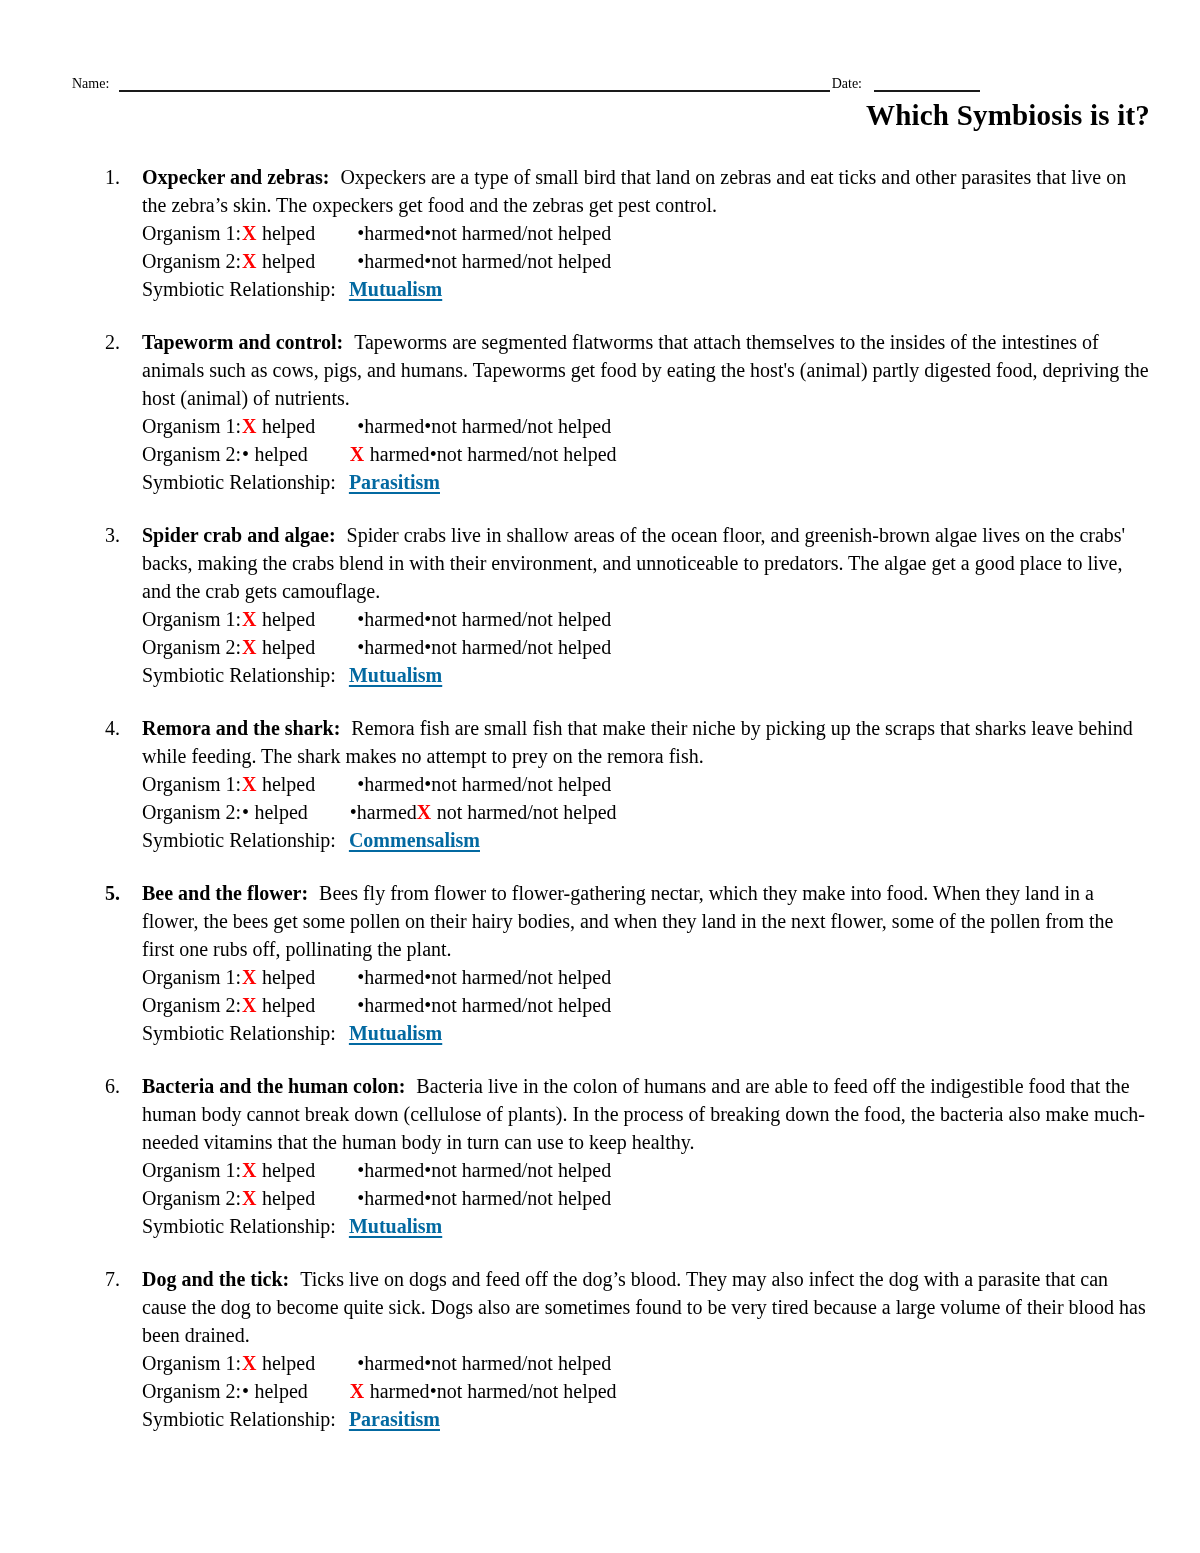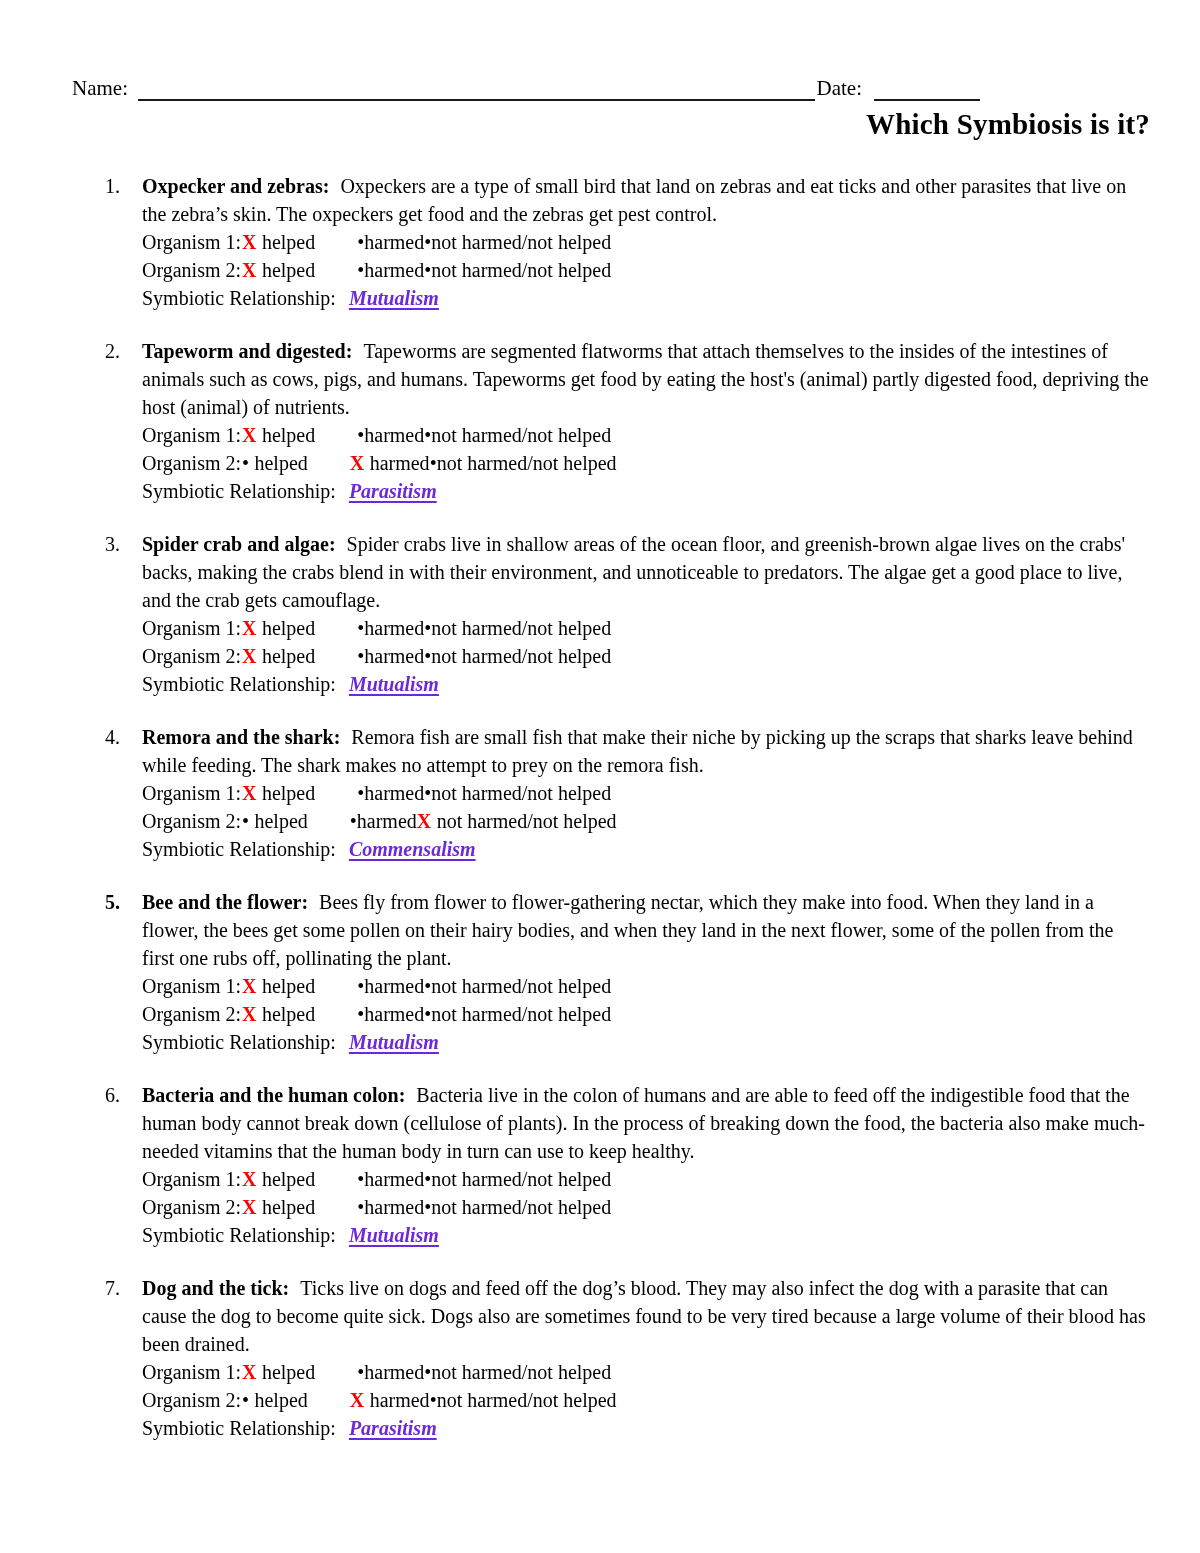--- a/index.html
+++ b/index.html
@@ -13,21 +13,21 @@
     color: #000000;
     font-family: "Liberation Serif", "DejaVu Serif", serif;
     font-size: 20px;
     overflow: hidden;
   }
   
   .header-row {
     display: flex;
     align-items: flex-end;
     width: 908px;
-    font-size: 21px;
+    font-size: 14px;
     white-space: nowrap;
   }
   .blank-line {
     border-bottom: 2px solid #1a1a1a;
     height: 9px;
   }
   .name-line { flex: 1; margin-left: 10px; }
   .date-lbl { margin-left: 2px; }
   .date-line { width: 106px; margin-left: 12px; }
   .title {
@@ -56,27 +56,26 @@
   .ttl { margin-right: 0.55em; }
   .org-label { margin-right: 1px; }
   .opt { white-space: nowrap; }
   .opt-helped { margin-right: 42px; }
   .opt-harmed { }
   .marker { color: #000000; }
   .marker.x { color: #fe0000; font-weight: bold; }
   .opt-label.sp { margin-left: 0.27em; text-align: center; }
   .rel-label { }
   .answer {
-    color: #6d28d9;
+    color: #0369a1;
     font-weight: bold;
     text-decoration: underline;
     text-decoration-thickness: 2px;
     text-underline-offset: 3px;
     margin-left: 13px;
-    font-style: italic;
   }
 </style>
 </head>
 <body>
 
 <div class="page">
 
   <div class="header-row">
     <span>Name:</span>
     <span class="blank-line name-line"></span>
@@ -93,21 +92,21 @@
       <div class="desc"><span class="b ttl">Oxpecker and zebras:</span><span>Oxpeckers are a type of small bird that land on zebras and eat ticks and other parasites that live on the zebra’s skin. The oxpeckers get food and the zebras get pest control.</span></div>
       <div class="org"><span class="org-label">Organism 1:</span><span class="opt opt-helped"><span class="marker x">X</span><span class="opt-label sp">helped</span></span><span class="opt opt-harmed"><span class="marker">•</span><span class="opt-label">harmed</span></span><span class="opt"><span class="marker">•</span><span class="opt-label">not harmed/not helped</span></span></div>
       <div class="org"><span class="org-label">Organism 2:</span><span class="opt opt-helped"><span class="marker x">X</span><span class="opt-label sp">helped</span></span><span class="opt opt-harmed"><span class="marker">•</span><span class="opt-label">harmed</span></span><span class="opt"><span class="marker">•</span><span class="opt-label">not harmed/not helped</span></span></div>
       <div class="rel"><span class="rel-label">Symbiotic Relationship:</span><span class="answer">Mutualism</span></div>
     </div>
   </div>
 
   <div class="item">
     <div class="num"><span>2.</span></div>
     <div class="body">
-      <div class="desc"><span class="b ttl">Tapeworm and digested:</span><span>Tapeworms are segmented flatworms that attach themselves to the insides of the intestines of animals such as cows, pigs, and humans. Tapeworms get food by eating the host's (animal) partly digested food, depriving the host (animal) of nutrients.</span></div>
+      <div class="desc"><span class="b ttl">Tapeworm and control:</span><span>Tapeworms are segmented flatworms that attach themselves to the insides of the intestines of animals such as cows, pigs, and humans. Tapeworms get food by eating the host's (animal) partly digested food, depriving the host (animal) of nutrients.</span></div>
       <div class="org"><span class="org-label">Organism 1:</span><span class="opt opt-helped"><span class="marker x">X</span><span class="opt-label sp">helped</span></span><span class="opt opt-harmed"><span class="marker">•</span><span class="opt-label">harmed</span></span><span class="opt"><span class="marker">•</span><span class="opt-label">not harmed/not helped</span></span></div>
       <div class="org"><span class="org-label">Organism 2:</span><span class="opt opt-helped"><span class="marker">•</span><span class="opt-label sp">helped</span></span><span class="opt opt-harmed"><span class="marker x">X</span><span class="opt-label sp">harmed</span></span><span class="opt"><span class="marker">•</span><span class="opt-label">not harmed/not helped</span></span></div>
       <div class="rel"><span class="rel-label">Symbiotic Relationship:</span><span class="answer">Parasitism</span></div>
     </div>
   </div>
 
   <div class="item">
     <div class="num"><span>3.</span></div>
     <div class="body">
       <div class="desc"><span class="b ttl">Spider crab and algae:</span><span>Spider crabs live in shallow areas of the ocean floor, and greenish-brown algae lives on the crabs' backs, making the crabs blend in with their environment, and unnoticeable to predators. The algae get a good place to live, and the crab gets camouflage.</span></div>

